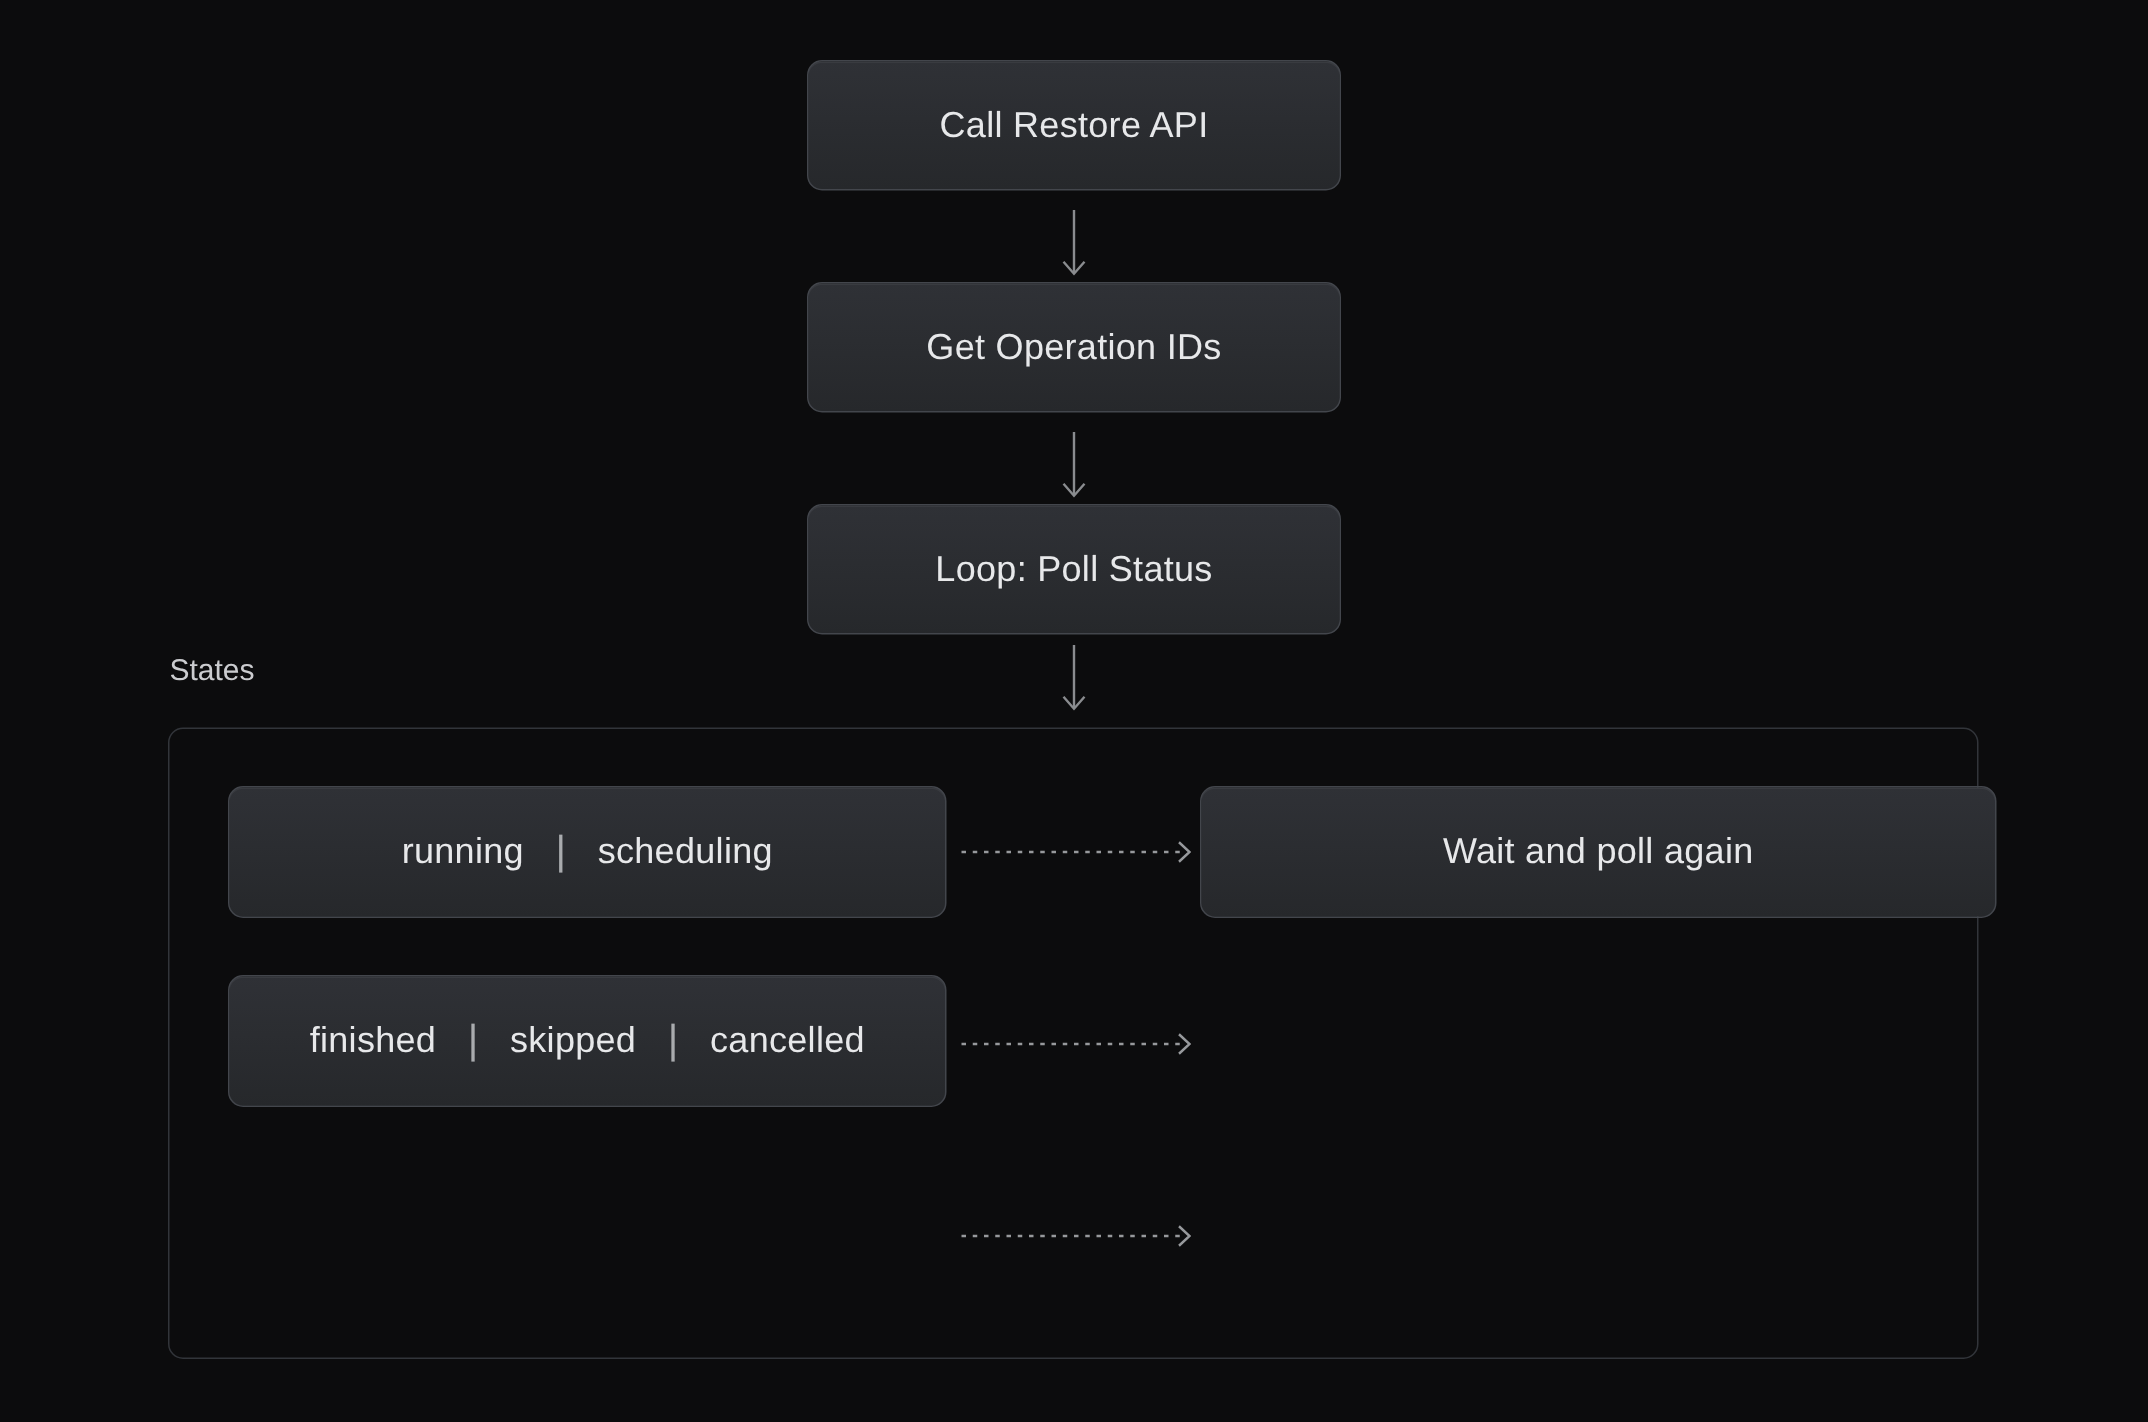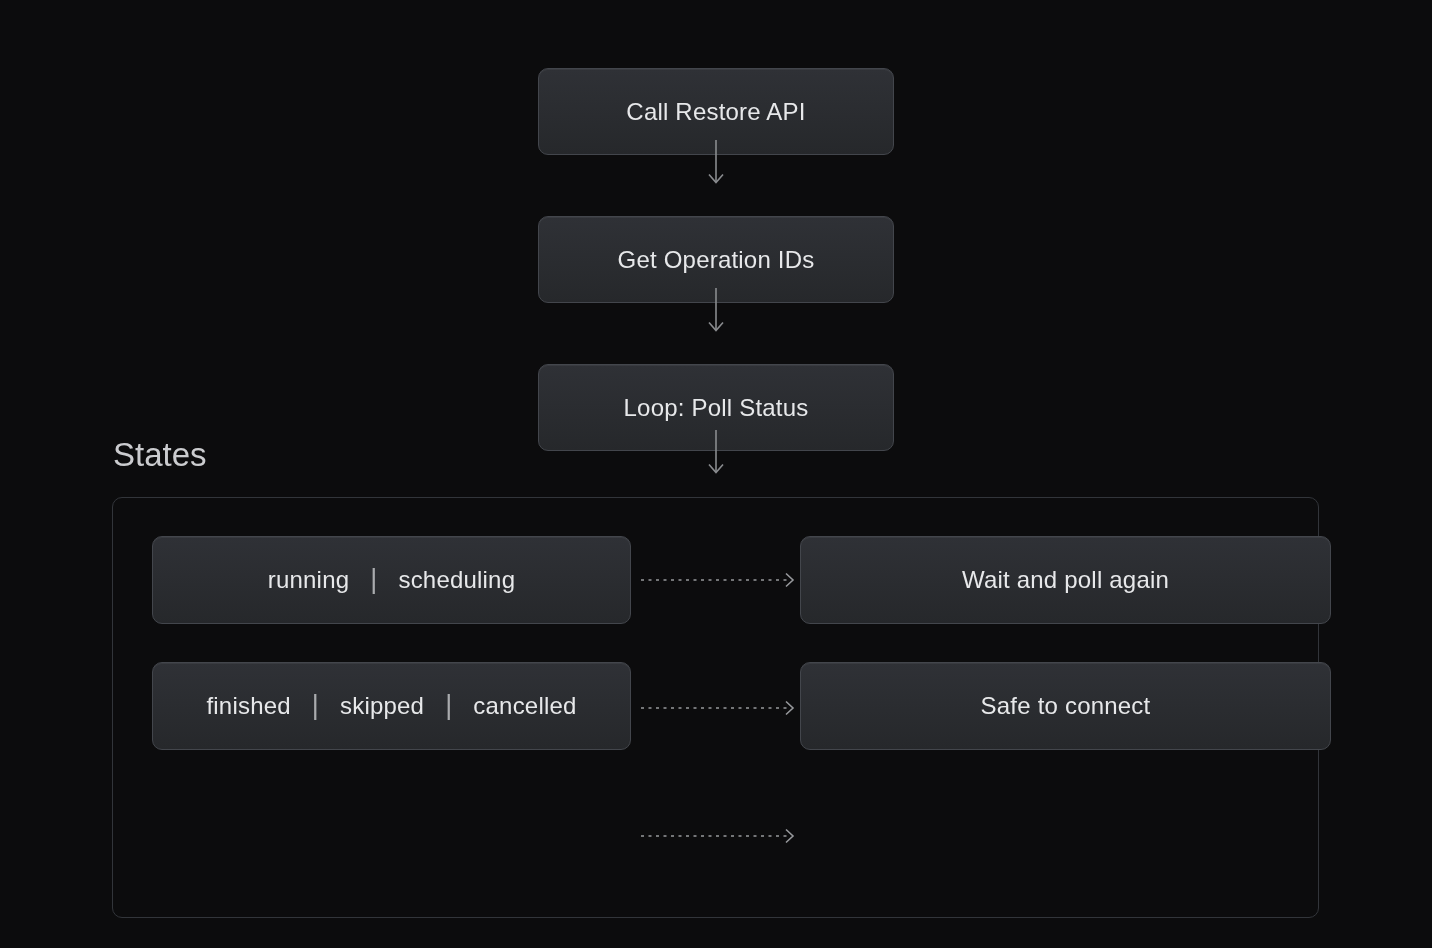--- a/index.html
+++ b/index.html
@@ -25,45 +25,43 @@
     box-shadow: inset 0 1px 0 rgba(255,255,255,0.05);
     color: #e7e8ea;
     font-size: 24px;
     letter-spacing: 0.2px;
     box-sizing: border-box;
   }
   .step {
     left: 538px;
     width: 356px;
     height: 87px;
-    margin-top: 28px;
   }
   .v-arrow {
     position: absolute;
     left: 702px;
     width: 28px;
     height: 52px;
   }
   .states-label {
     position: absolute;
     left: 113px;
     top: 436px;
-    font-size: 33px;
+    font-size: 20px;
     color: #cbcccf;
   }
   .states-container {
     position: absolute;
     left: 112px;
     top: 485px;
     width: 1207px;
     height: 421px;
     border: 1px solid #32353a;
     border-radius: 10px;
     box-sizing: border-box;
-    margin-top: 12px;
   }
   .state-box {
     left: 39px;
     width: 479px;
     height: 88px;
   }
   .action-box {
     left: 687px;
     width: 531px;
     height: 88px;
@@ -141,23 +139,20 @@
       <span>finished</span>
       <span class="sep">|</span>
       <span>skipped</span>
       <span class="sep">|</span>
       <span>cancelled</span>
     </div>
     <svg class="dashed-arrow da-top-1" viewBox="0 0 162 24">
       <line x1="2" y1="12" x2="149" y2="12" stroke="#97999c" stroke-width="1.6" stroke-dasharray="3 4.5"></line>
       <path d="M147 5.5 L154 12 L147 18.5" fill="none" stroke="#97999c" stroke-width="1.6"></path>
     </svg>
-    <div class="node action-box row-top-1">
-      <span>Safe to connect</span>
-    </div>
 
     <svg class="dashed-arrow da-top-2" viewBox="0 0 162 24">
       <line x1="2" y1="12" x2="149" y2="12" stroke="#97999c" stroke-width="1.6" stroke-dasharray="3 4.5"></line>
       <path d="M147 5.5 L154 12 L147 18.5" fill="none" stroke="#97999c" stroke-width="1.6"></path>
     </svg>
 
   </div>
 </div>
 
 </body></html>

